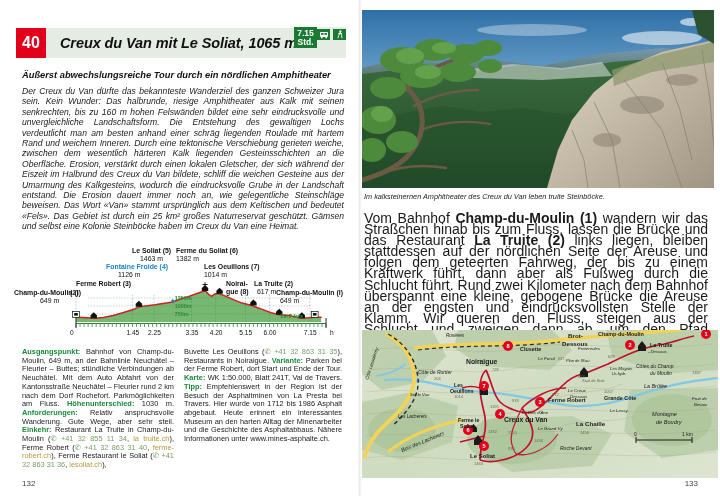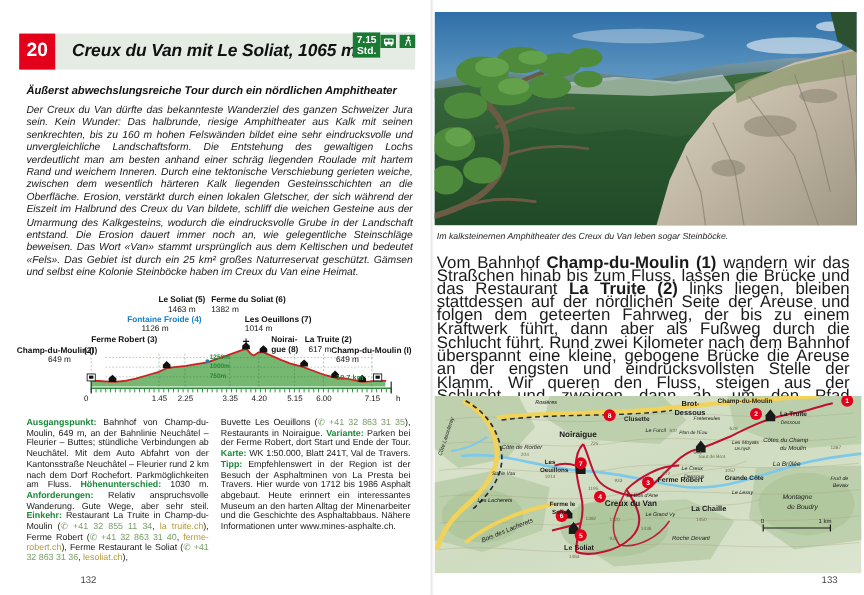--- a/index.html
+++ b/index.html
@@ -108,21 +108,21 @@
     font-size: 7.4px; line-height: 8.7px;
     color: #1a1a1a; text-align: justify;
   }
   #info-left { left: 22px; width: 152px; }
   #info-right { left: 184px; width: 158px; }
   .lbl { color: #1a8a3a; font-weight: bold; margin-top: 44px; }
   .tel { color: #7aa06a; }
   .web { color: #b59a3a; }
   .pnum {
     position: absolute; bottom: 8px;
-    font-size: 8px; color: #444; margin-left: 45px;
+    font-size: 8px; color: #444;
   }
   #pnum-left { left: 22px; }
   #pnum-right { right: 22px; }
 
   
   #right-page {
     position: absolute; left: 362px; top: 0;
     width: 358px; height: 496px;
   }
   
@@ -154,21 +154,21 @@
 </head>
 <body>
 
 <div id="page">
 
   <div class="gutter"></div>
 
   <div id="left-page">
 
     <div class="title-bar">
-      <div class="route-num">20</div>
+      <div class="route-num">40</div>
       <div class="route-title">Creux du Van mit Le Soliat, 1065 m</div>
       <div class="dur-box">
         <div class="dur-label">7.15 Std.</div>
         <div class="dur-icons">
           <span class="icon-sq">
             <svg width="10" height="8" viewBox="0 0 10 8">
                 <rect x="1" y="1" width="8" height="5" rx="1" fill="#fff"></rect>
                 <rect x="2" y="2" width="2.6" height="1.8" fill="#1a7a33"></rect>
                 <rect x="5.4" y="2" width="2.6" height="1.8" fill="#1a7a33"></rect>
                 <circle cx="2.8" cy="6.6" r="0.9" fill="#fff"></circle>
@@ -413,21 +413,21 @@
               <ellipse cx="82" cy="38" rx="12" ry="6"></ellipse>
             <ellipse cx="66" cy="62" rx="13" ry="7"></ellipse>
               <ellipse cx="20" cy="104" rx="11" ry="8"></ellipse>
           </g>
         </g>
         <ellipse cx="330" cy="12" rx="12" ry="4" fill="#fff" opacity="0.6"></ellipse>
         <path d="M330 0 L352 0 L352 34 L336 24 Z" fill="#2c5130"></path>
       </svg>
     </div>
 
-    <div class="photo-cap">Im kalksteinernen Amphitheater des Creux du Van leben sogar Steinböcke.</div>
+    <div class="photo-cap">Im kalksteinernen Amphitheater des Creux du Van leben truite Steinböcke.</div>
 
     <div class="rtext"><span>Vom Bahnhof </span><b>Champ-du-Moulin (1)</b><span> wandern wir das Straßchen hinab bis zum Fluss, lassen die Brücke und das Restaurant </span><b>La Truite (2)</b><span> links liegen, bleiben stattdessen auf der nördlichen Seite der Areuse und folgen dem geteerten Fahrweg, der bis zu einem Kraftwerk führt, dann aber als Fußweg durch die Schlucht führt. Rund zwei Kilometer nach dem Bahnhof überspannt eine kleine, gebogene Brücke die Areuse an der engsten und eindrucksvollsten Stelle der Klamm. Wir queren den Fluss, steigen aus der Schlucht und zweigen dann ab, um den Pfad aufzunehmen, der zur </span><b>Ferme Robert (3)</b><span> führt. Die Ferme Robert ist ein altes Bauernhaus, das Mitte des</span></div>
 
     <div id="map">
       <svg width="356" height="148" viewBox="0 0 356 148">
         <defs>
           <linearGradient id="terr" x1="0" y1="0" x2="1" y2="1">
             <stop offset="0%" stop-color="#dfe6d2"></stop>
               <stop offset="50%" stop-color="#cfdcc0"></stop>
             <stop offset="100%" stop-color="#dde5d0"></stop>

